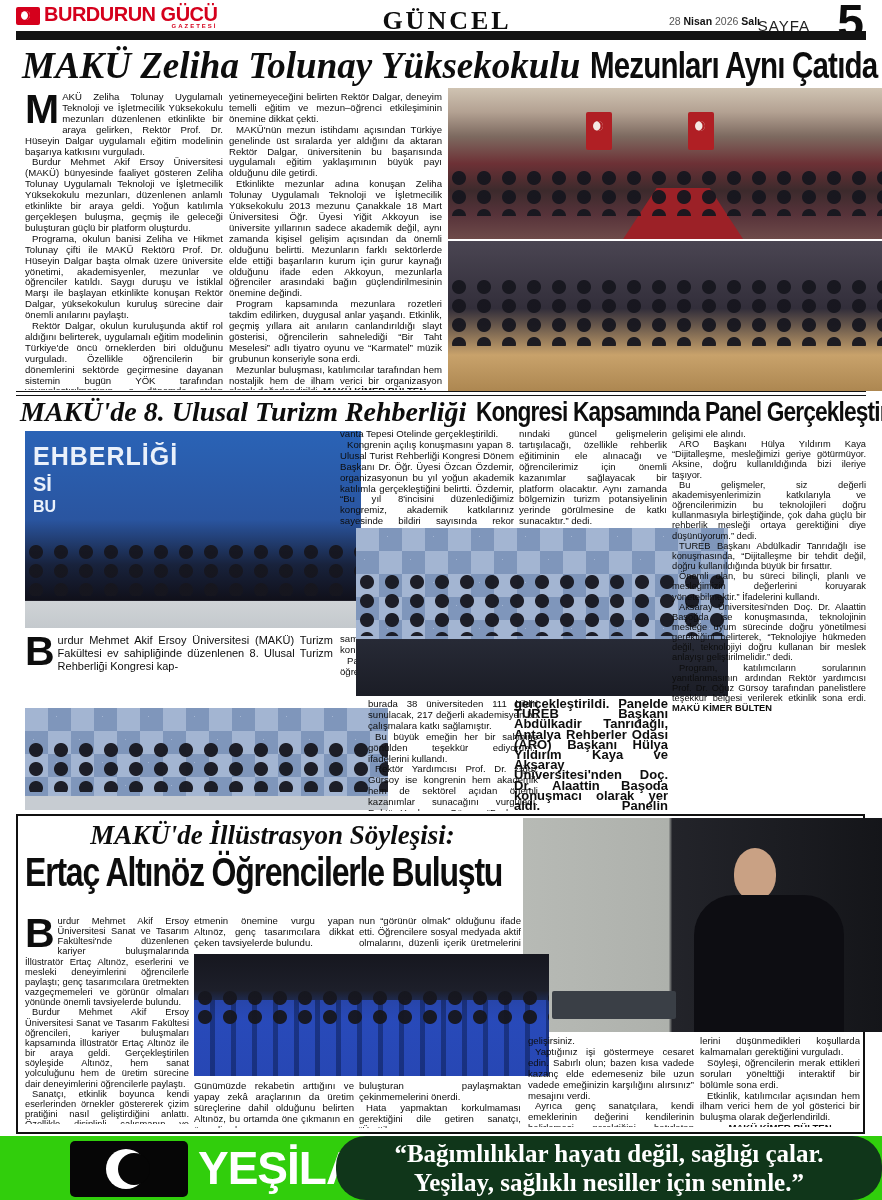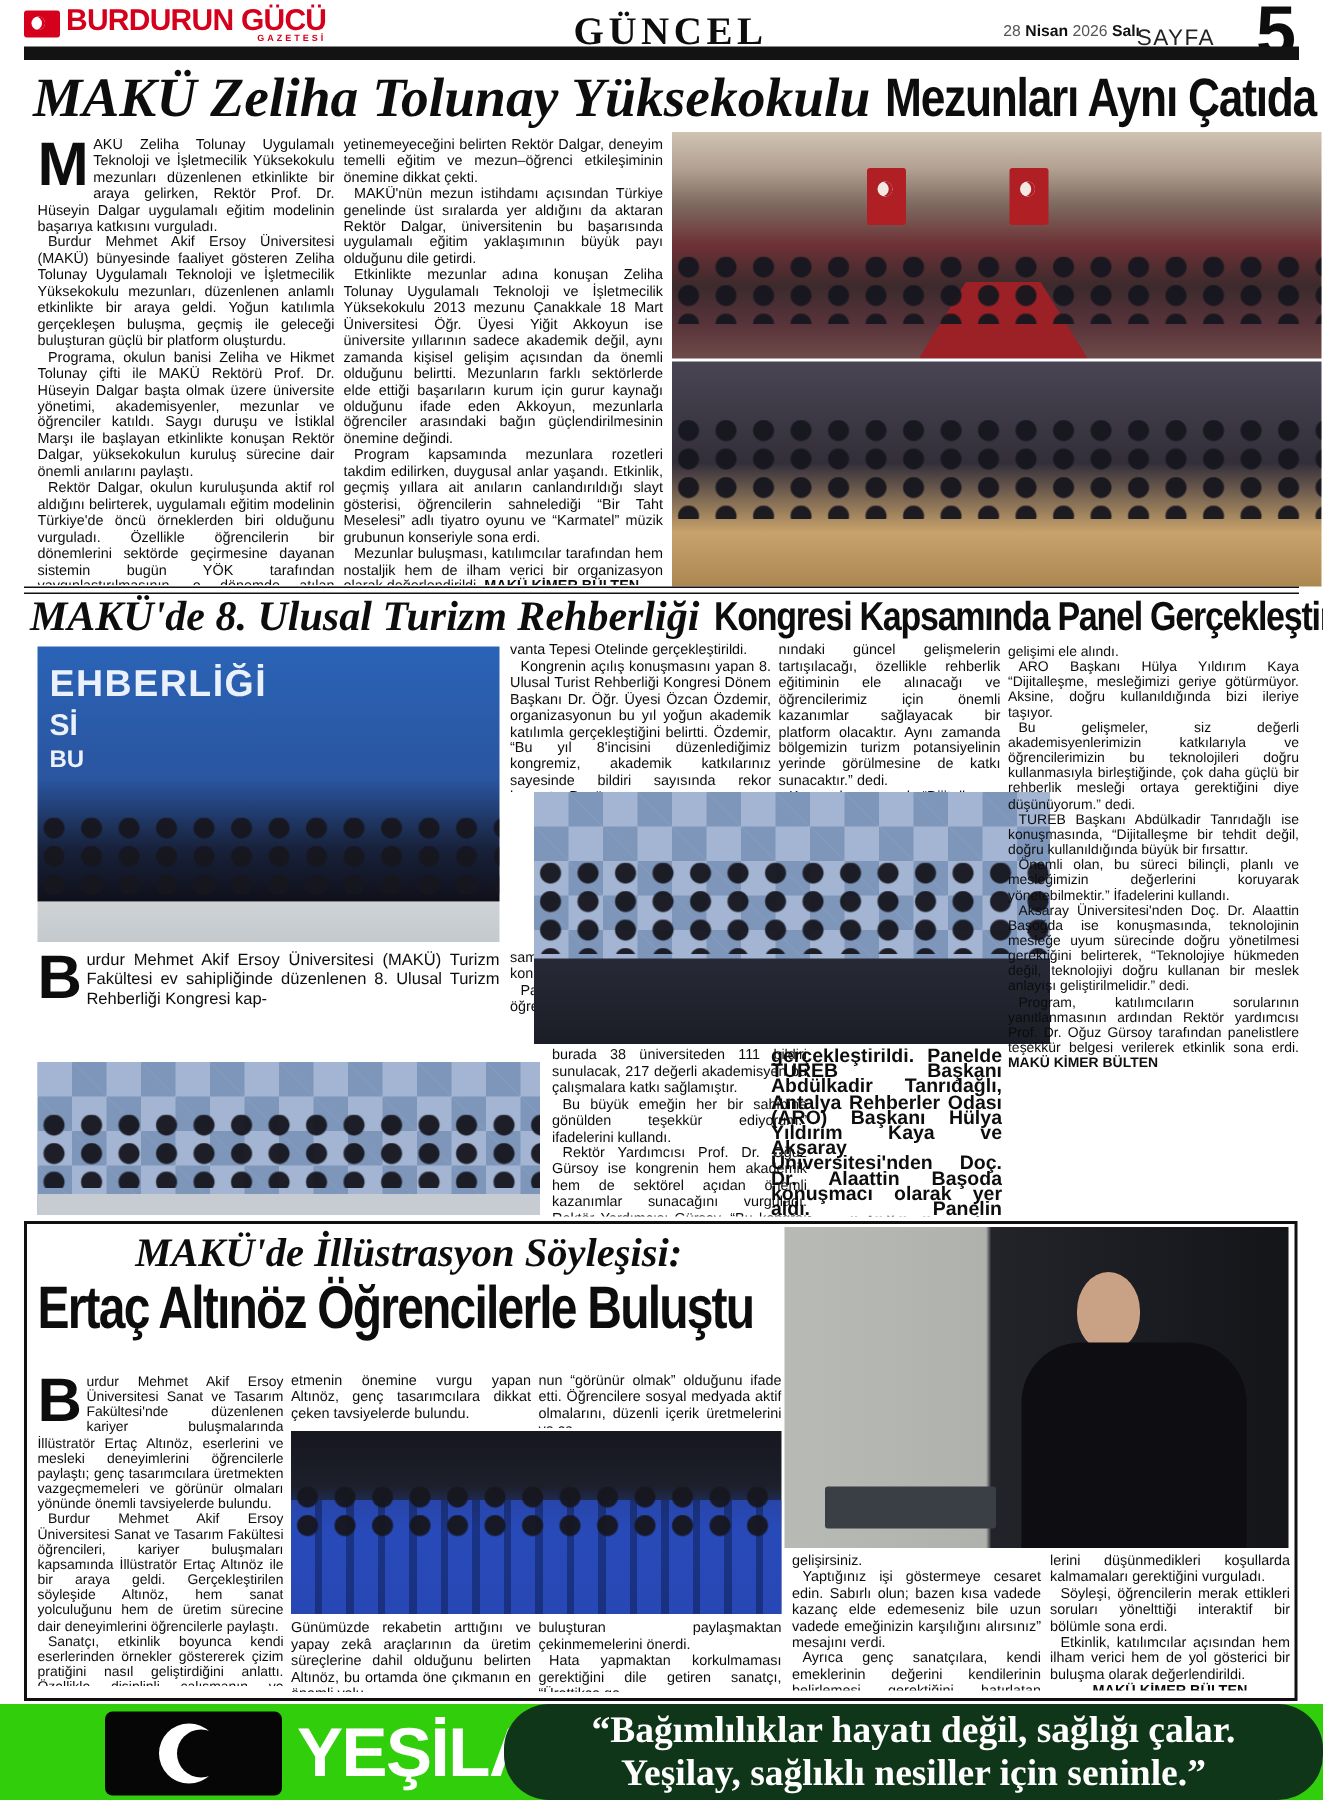--- a/index.html
+++ b/index.html
@@ -42,21 +42,21 @@
   .dropcap{float:left;font-size:41px;line-height:31px;font-weight:700;padding:2px 3px 0 0;}
   .byline{font-weight:700;white-space:nowrap;}
   .byline-line{text-align:center;text-indent:0!important;font-weight:700;}
   .sm{font-size:13px;line-height:10.2px;font-weight:bold;}
   .xs{font-size:9.3px;line-height:10.15px;}
   .intro{font-size:11px;line-height:13px;}
   
   .sep{left:16px;width:850px;height:3px;border-top:1.4px solid #111;border-bottom:1.4px solid #111;}
   .box3{left:16px;top:814px;width:845px;height:316px;border:2px solid #101010;}
   
-  .ph{position:absolute;overflow:hidden;background:#777;}
+  .ph{position:absolute;overflow:hidden;background:#777;padding-left:28px;}
   .ph>div{position:absolute;}
   .ph-a1top{background:linear-gradient(180deg,#cfc3b2 0%,#b3a192 16%,#7d6a60 32%,#6d3136 50%,#3c2a2c 68%,#57333a 84%,#6e4a49 100%);}
   .flagshape{width:26px;height:38px;background:#b01f24;border-radius:2px;}
   .flagshape::after{content:"";position:absolute;left:7px;top:9px;width:10px;height:10px;border-radius:50%;
         background:#f3e9e4;box-shadow:inset -2.5px 0 0 #b01f24;}
   .carpet{left:38%;bottom:0;width:26%;height:34%;background:#9c2127;clip-path:polygon(28% 0,72% 0,100% 100%,0 100%);}
   .crowd{background-image:radial-gradient(circle at 11px 7px,rgba(22,22,30,.95) 0 6.5px,rgba(0,0,0,0) 7.5px);
         background-size:25px 19px;}
   .ph-a1bot{background:linear-gradient(180deg,#4a4552 0%,#322e3a 45%,#c8a26b 76%,#ad8751 100%);}
   .checker{background-color:#a3b5d2;

